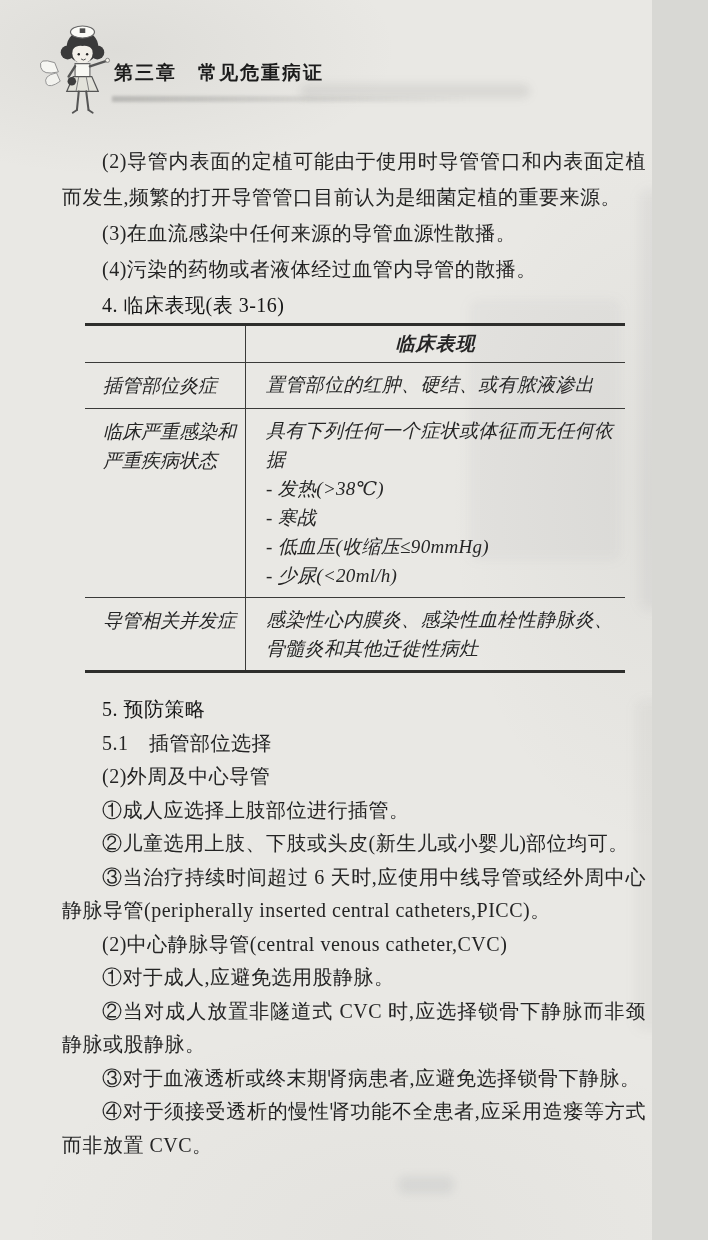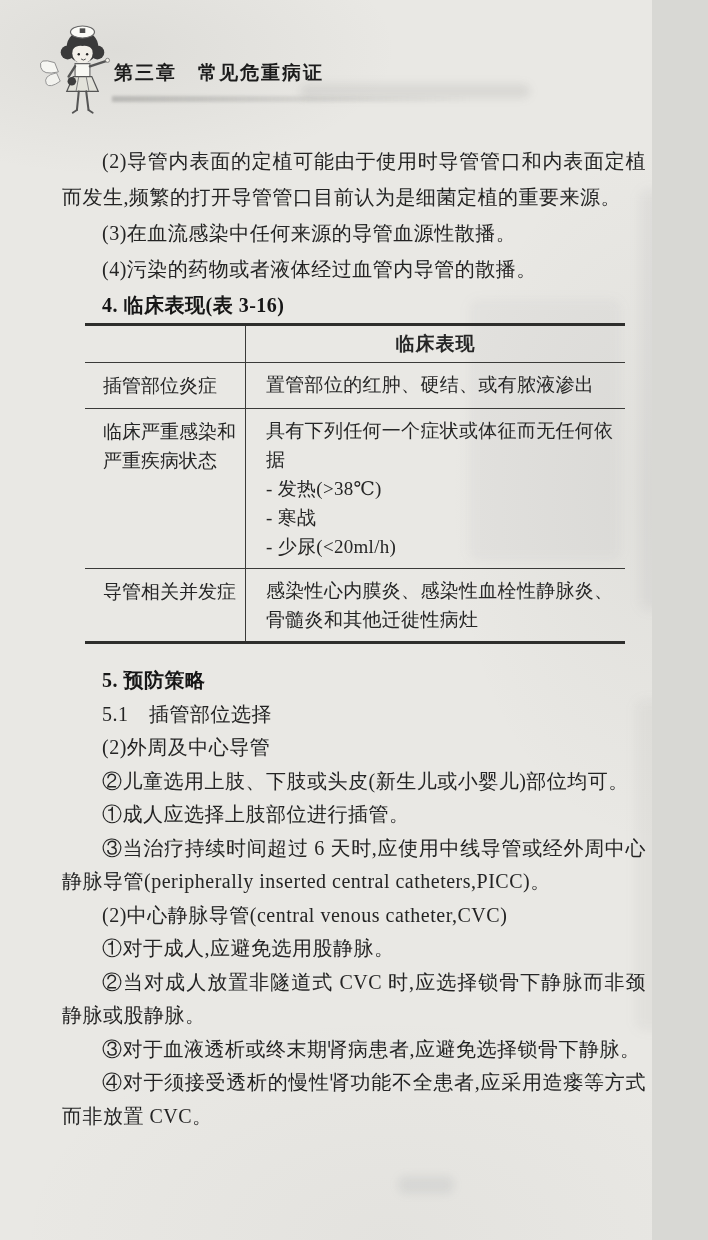--- a/index.html
+++ b/index.html
@@ -32,31 +32,31 @@
   .smudge{position:absolute;filter:blur(6px);border-radius:8px;}
   .sm1{left:300px;top:84px;width:230px;height:14px;background:rgba(100,100,98,.12);filter:blur(4px);}
   .sm2{left:640px;top:190px;width:60px;height:420px;background:rgba(95,102,110,.07);}
   .sm3{left:636px;top:700px;width:66px;height:330px;background:rgba(95,100,110,.06);}
   .sm4{left:398px;top:1176px;width:56px;height:18px;background:rgba(100,104,115,.10);filter:blur(4px);}
   .sm5{left:470px;top:300px;width:150px;height:260px;background:rgba(100,106,112,.05);}
   
   .content{position:absolute;left:62px;top:143px;width:584px;}
   .content p{margin:0;font-size:20px;line-height:36px;text-align:justify;letter-spacing:.5px;}
   .content p.indent{text-indent:2em;}
-  .content p.h{font-weight:700;color:#161616;}
+  .content p.h{font-weight:400;color:#161616;}
   .after p{line-height:33.5px;}
   
   .tbl-caption{
     margin:6px 0 5px 0;text-align:center;
     font-size:17px;font-weight:700;letter-spacing:1px;color:#1c1c1c;
   }
   .tbl{
     margin-left:23px;width:540px;
     border-top:3px solid #2e2e2c;border-bottom:3px solid #2e2e2c;
-    font-size:19px;color:#262626;
+    font-size:19px;color:#262626;font-style:italic;
   }
   .trow{display:grid;grid-template-columns:160px 1fr;}
   .trow.sep{border-top:1.2px solid #3a3a38;}
   .tcell-label{padding:8px 4px 8px 18px;line-height:29px;}
   .tcell-content{border-left:1.5px solid #3a3a38;padding:7px 6px 7px 20px;}
   .tcell-content .tline{line-height:29px;letter-spacing:.3px;}
   .thead .tcell-content{text-align:center;font-weight:700;padding:5px 6px;line-height:26px;letter-spacing:1px;}
   .thead .tcell-label{padding:5px 6px;line-height:26px;}
   .after{margin-top:20px;}
   
@@ -124,37 +124,38 @@
         <div class="tcell-content">
           <div class="tline">置管部位的红肿、硬结、或有脓液渗出</div>
         </div>
       </div>
       <div class="trow sep">
         <div class="tcell-label">临床严重感染和严重疾病状态</div>
         <div class="tcell-content">
           <div class="tline">具有下列任何一个症状或体征而无任何依据</div>
           <div class="tline">- 发热(&gt;38℃)</div>
           <div class="tline">- 寒战</div>
+          <div class="tline">- 低血压(收缩压≤90mmHg)</div>
           <div class="tline">- 少尿(&lt;20ml/h)</div>
         </div>
       </div>
       <div class="trow sep">
         <div class="tcell-label">导管相关并发症</div>
         <div class="tcell-content">
           <div class="tline">感染性心内膜炎、感染性血栓性静脉炎、骨髓炎和其他迁徙性病灶</div>
         </div>
       </div>
     </div>
 
     <div class="after">
       <p class="indent h">5. 预防策略</p>
       <p class="indent">5.1　插管部位选择</p>
       <p class="indent">(2)外周及中心导管</p>
+      <p class="indent">①成人应选择上肢部位进行插管。</p>
       <p class="indent">②儿童选用上肢、下肢或头皮(新生儿或小婴儿)部位均可。</p>
-      <p class="indent">①成人应选择上肢部位进行插管。</p>
       <p class="indent">③当治疗持续时间超过 6 天时,应使用中线导管或经外周中心静脉导管(peripherally inserted central catheters,PICC)。</p>
       <p class="indent">(2)中心静脉导管(central venous catheter,CVC)</p>
       <p class="indent">①对于成人,应避免选用股静脉。</p>
       <p class="indent">②当对成人放置非隧道式 CVC 时,应选择锁骨下静脉而非颈静脉或股静脉。</p>
       <p class="indent">③对于血液透析或终末期肾病患者,应避免选择锁骨下静脉。</p>
       <p class="indent">④对于须接受透析的慢性肾功能不全患者,应采用造瘘等方式而非放置 CVC。</p>
     </div>
   </div>
 
   <div class="page-number">166</div>

